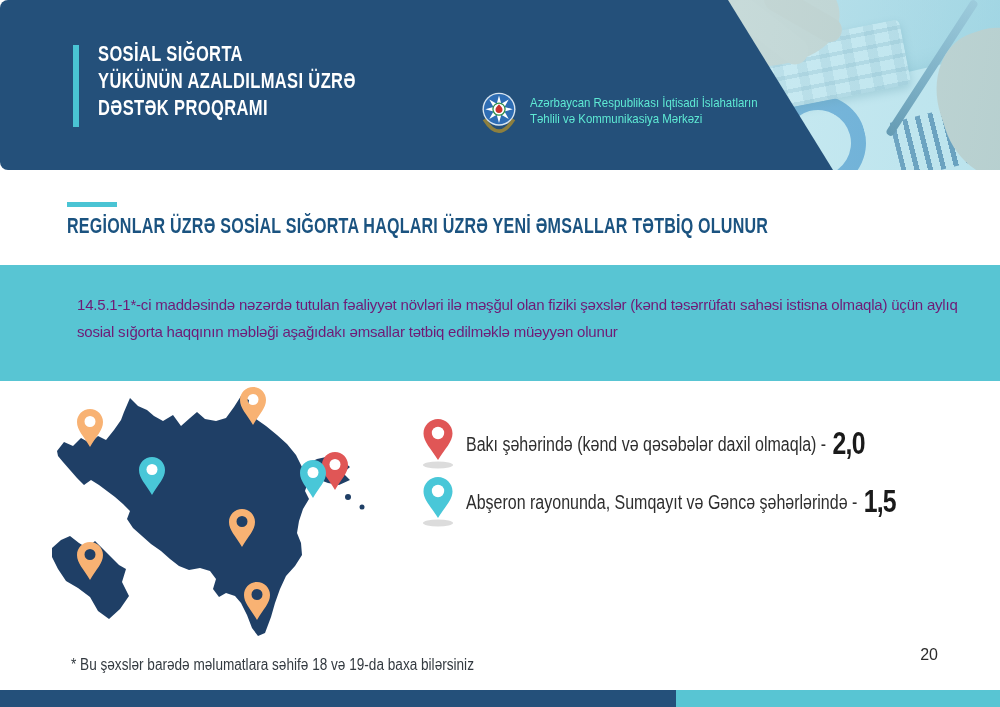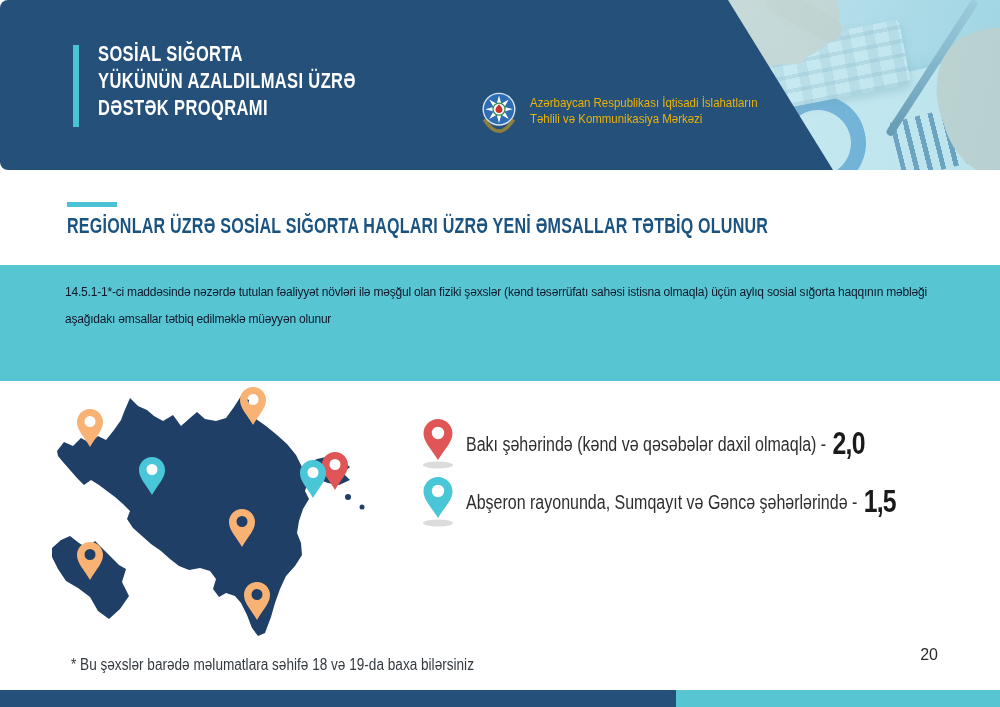--- a/index.html
+++ b/index.html
@@ -36,33 +36,33 @@
          border-radius:45%;transform:rotate(-18deg);}
   .photo .tint{position:absolute;inset:0;
          background:linear-gradient(100deg,rgba(170,222,234,.50),rgba(110,195,215,.42));}
   .band{position:absolute;left:0;top:0;width:1000px;height:170px;
         clip-path:polygon(0 0,728px 0,833px 170px,0 170px);}
   .accent-bar{position:absolute;left:73px;top:45px;width:6px;height:82px;}
   .title{position:absolute;left:98px;top:40px;margin:0;color:#ffffff;font-size:22px;font-weight:bold;
          line-height:27px;letter-spacing:.5px;}
   .title .condense{transform:scaleX(.75);}
   .org{position:absolute;left:477px;top:89px;display:flex;align-items:center;}
-  .org-text{margin-left:9px;color:#eab308;font-size:13px;line-height:16px;}
+  .org-text{margin-left:9px;color:#5eead4;font-size:13px;line-height:16px;}
   .org-text .condense{transform:scaleX(.88);}
 
   
   .mini-bar{position:absolute;left:67px;top:202px;width:50px;height:5px;}
   .sec-heading{position:absolute;left:67px;top:213px;margin:0;font-size:22px;font-weight:bold;
          letter-spacing:.3px;}
   .sec-heading .condense{transform:scaleX(.73);}
 
   
   .intro-band{position:absolute;left:0;top:265px;width:1000px;height:116px;}
-  .intro-band p{margin:0;position:absolute;left:65px;top:14px;width:890px;
-         font-size:12px;line-height:27px;color:#0f172a;letter-spacing:-.2px;}
+  .intro-band p{margin:12px;position:absolute;left:65px;top:14px;width:890px;
+         font-size:15px;line-height:27px;color:#701a75;letter-spacing:-.2px;}
 
   
   .map-wrap{position:absolute;left:30px;top:385px;width:340px;height:260px;}
   .map-wrap svg.mapsvg{position:absolute;left:0;top:0;}
   .map-pin{position:absolute;}
 
   
   .legend{position:absolute;left:420px;top:421px;width:570px;display:flex;flex-direction:column;gap:12px;}
   .legend-row{display:flex;align-items:center;height:46px;}
   .legend-row .lpin{flex:0 0 auto;margin-right:10px;}

